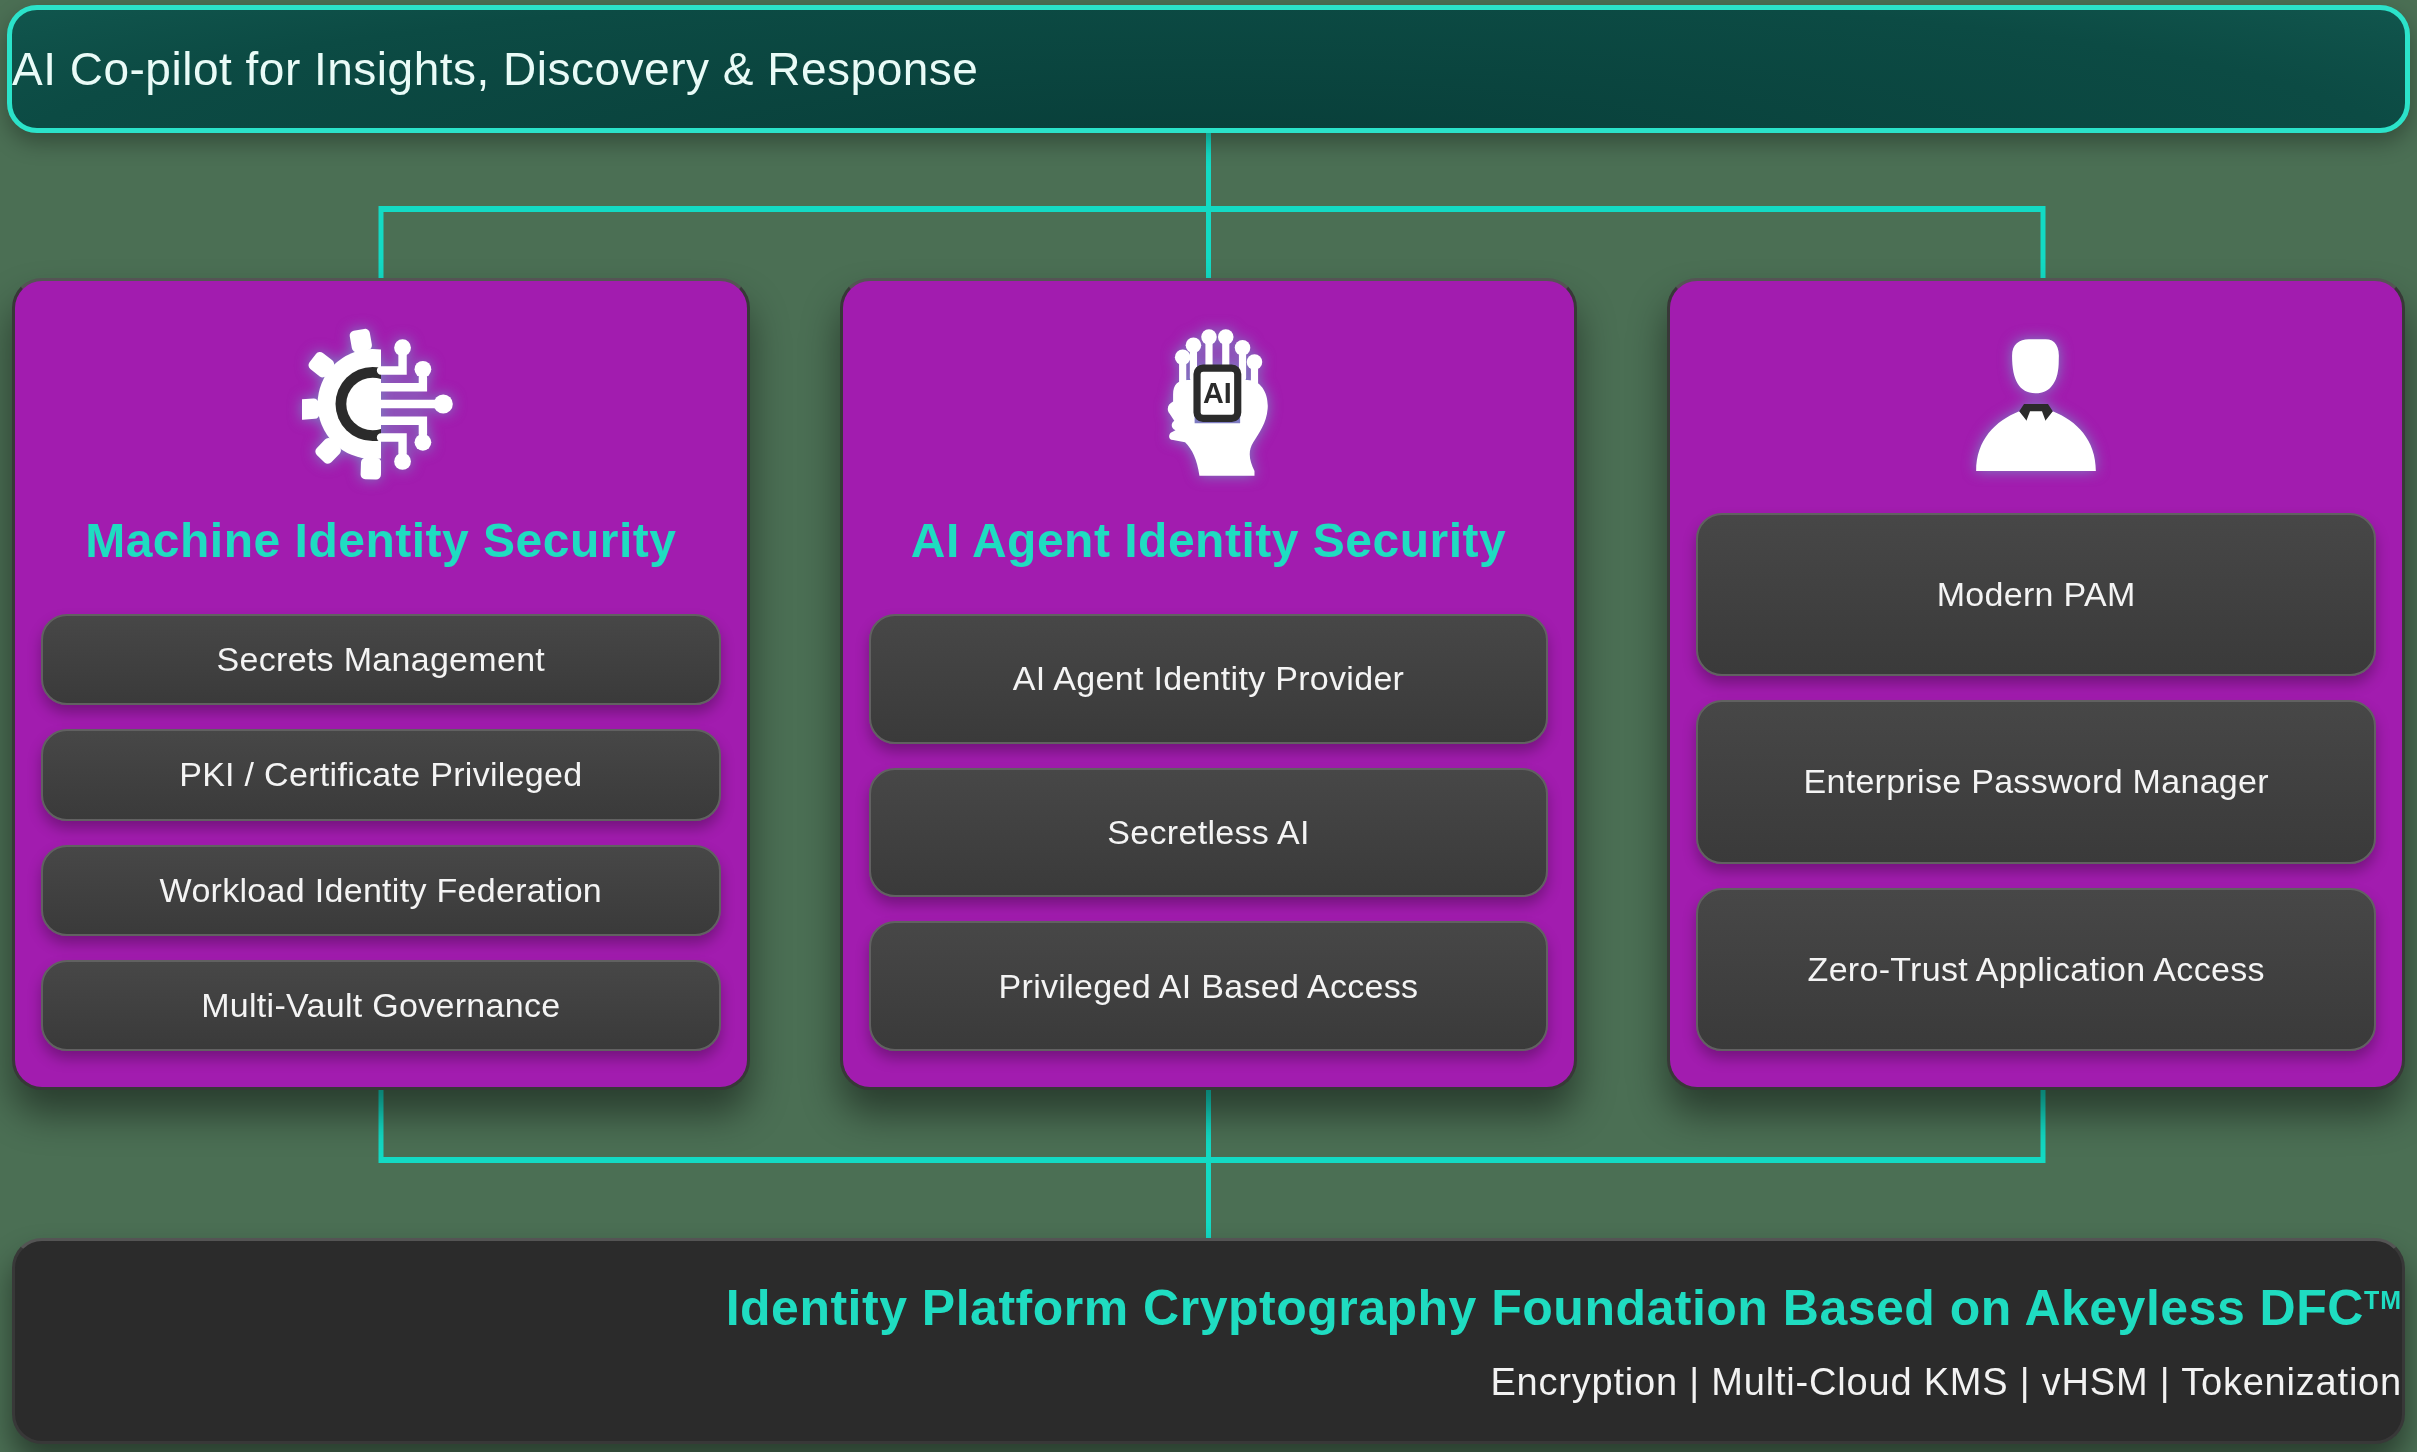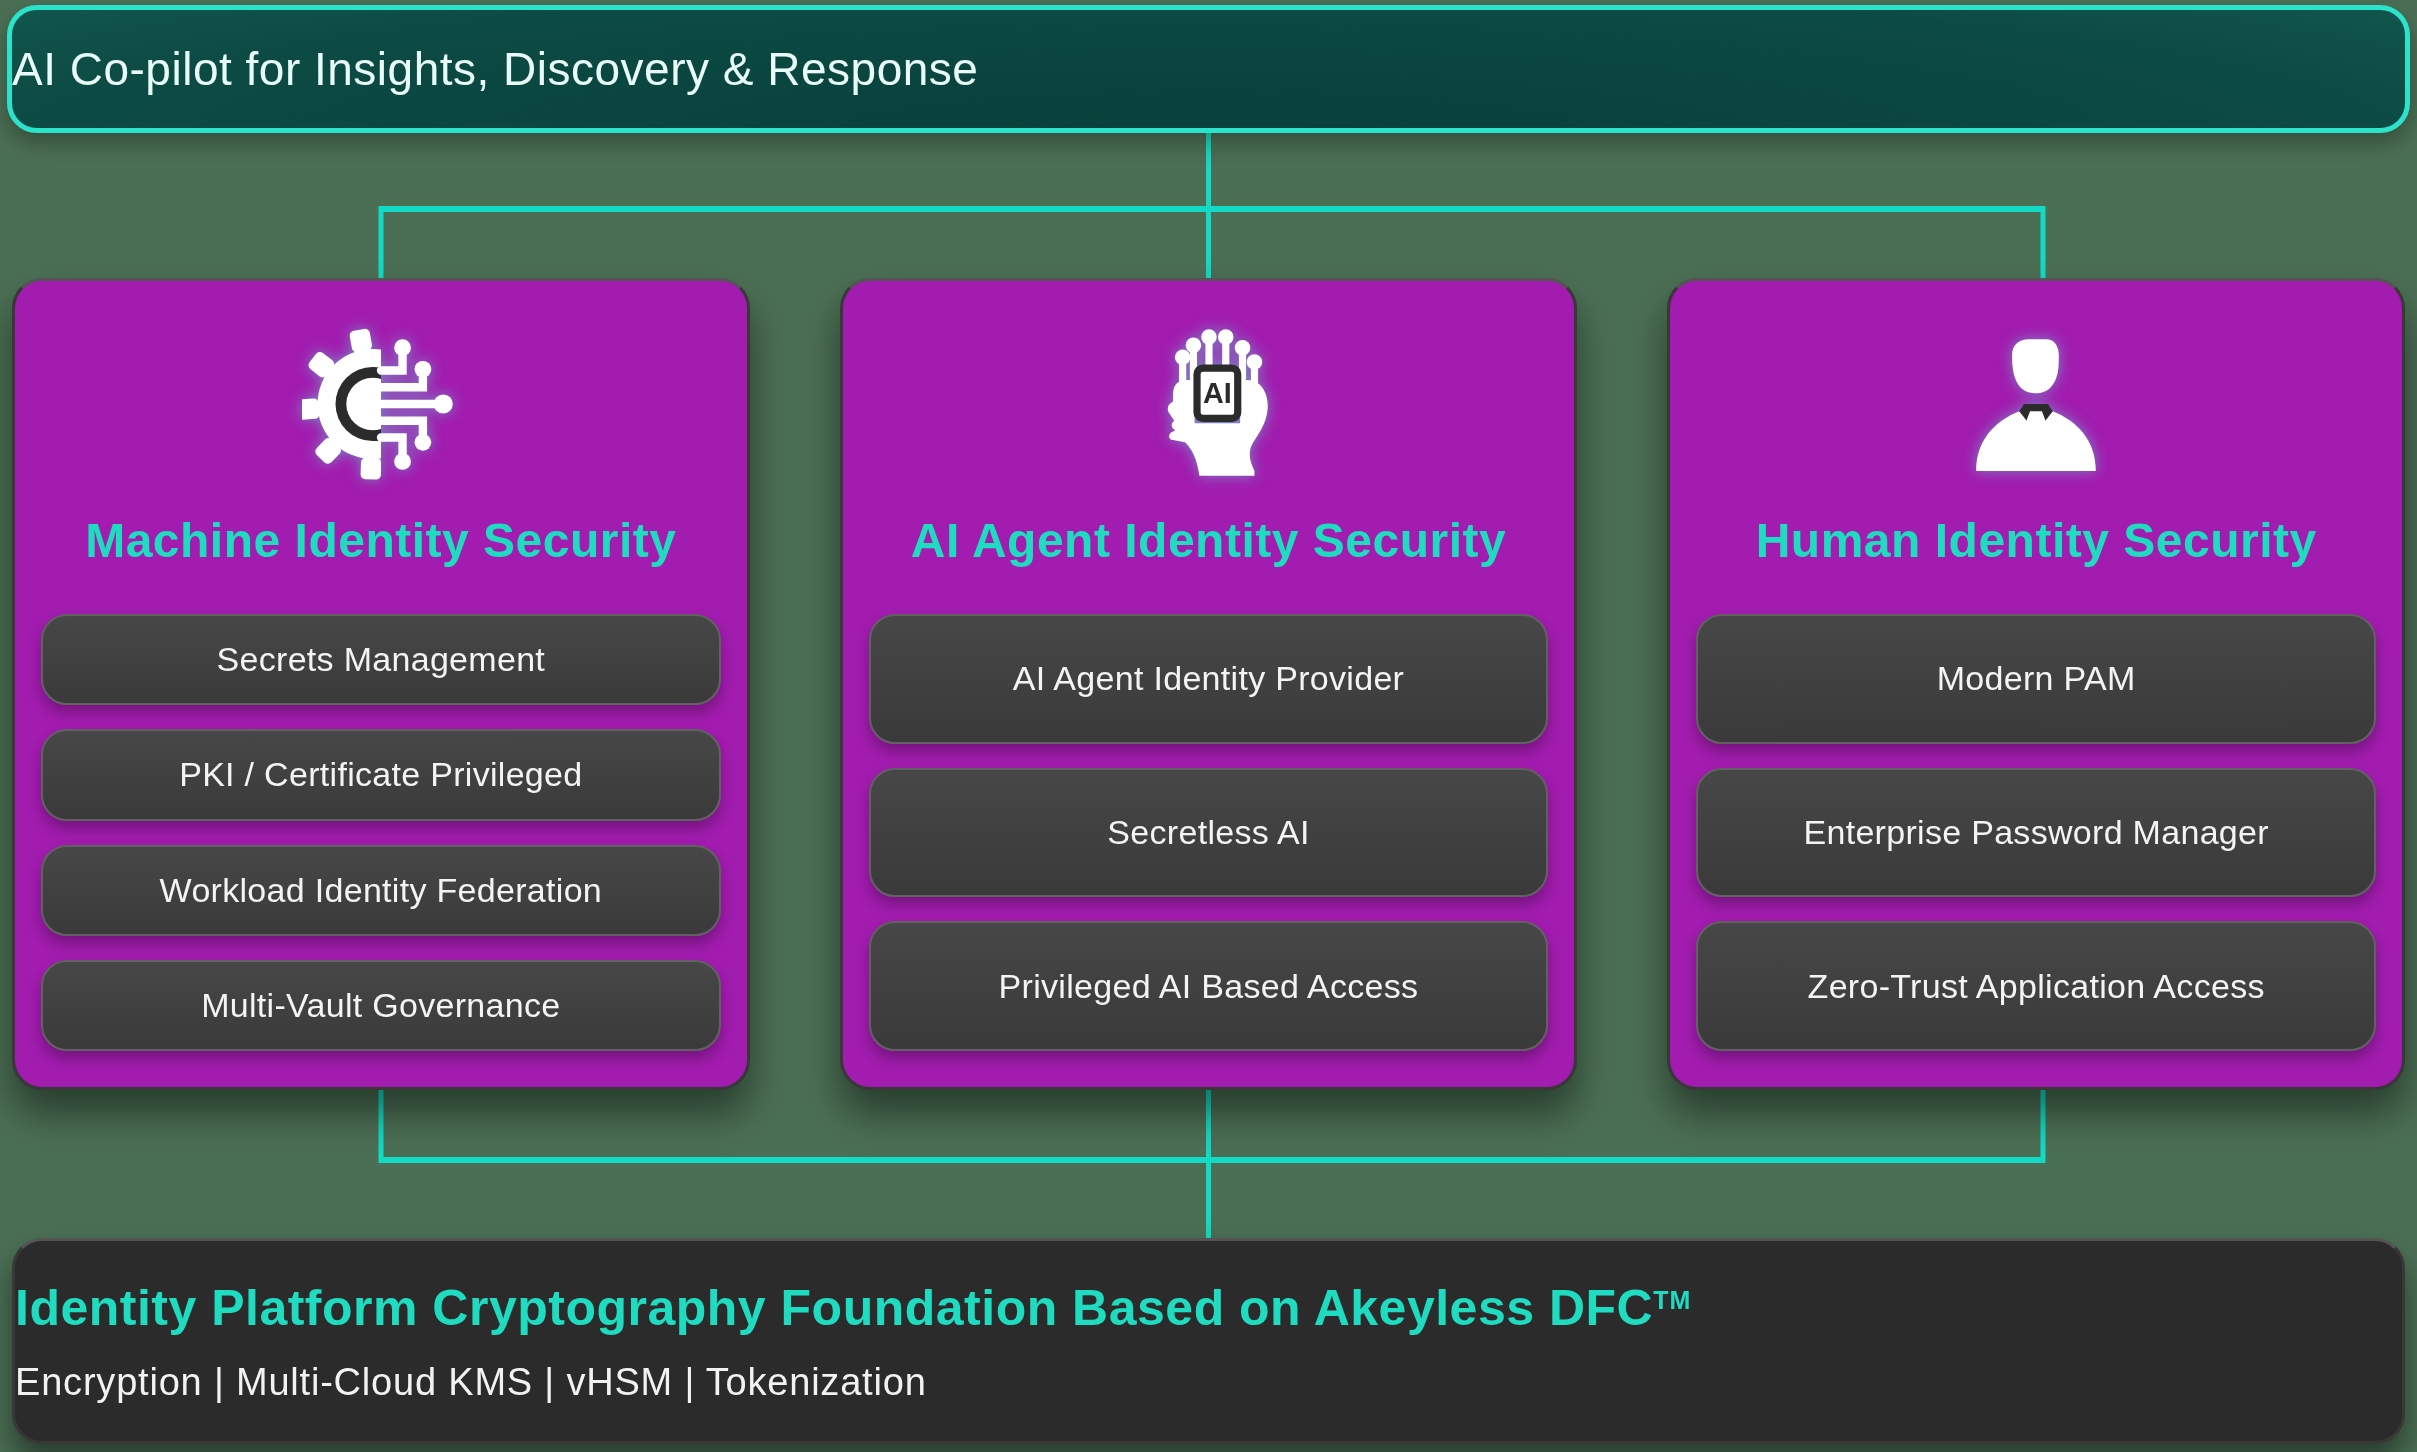--- a/index.html
+++ b/index.html
@@ -113,21 +113,21 @@
     position: absolute;
     left: 12px; top: 1238px;
     width: 2393px; height: 206px;
     background: #2B2B2B;
     border: 3px solid #383838;
     border-top-color: #545454;
     border-radius: 30px;
     box-shadow: 0 18px 30px rgba(0,0,0,0.45);
     display: flex;
     flex-direction: column;
-    align-items: flex-start;
+    align-items: flex-end;
     justify-content: center;
     gap: 24px;
     box-sizing: border-box;
     z-index: 2;
   }
   .f-title {
     color: #1FDCC1;
     font-size: 50px;
     font-weight: bold;
     letter-spacing: 0.5px;
@@ -273,21 +273,20 @@
           <g fill="#FFFFFF">
             <path d="M46 26 C46 16 52 12 60 12 L74 12 C82 12 86 18 85 30
                      C85 46 79 57 65.5 57 C52 57 46 46 46 26 Z"></path>
             <path d="M16 122 C16 96 32 80 52 72 L66 88 L80 72
                      C100 80 116 96 116 122 Z"></path>
           </g>
           <path d="M52 72 L66 90 L80 72 L76 66 L56 66 Z" fill="#2B2B2B"></path>
           <path d="M61 72 L71 72 L74 80 L68 106 L66 110 L64 106 L58 80 Z" fill="#FFFFFF"></path>
         </svg>
       </div>
-      <h2 class="card-title">Human Identity Security</h2>
       <div class="items">
         <div class="item">
             <span>Modern PAM</span>
           </div>
         <div class="item">
             <span>Enterprise Password Manager</span>
           </div>
         <div class="item">
             <span>Zero-Trust Application Access</span>
           </div>

